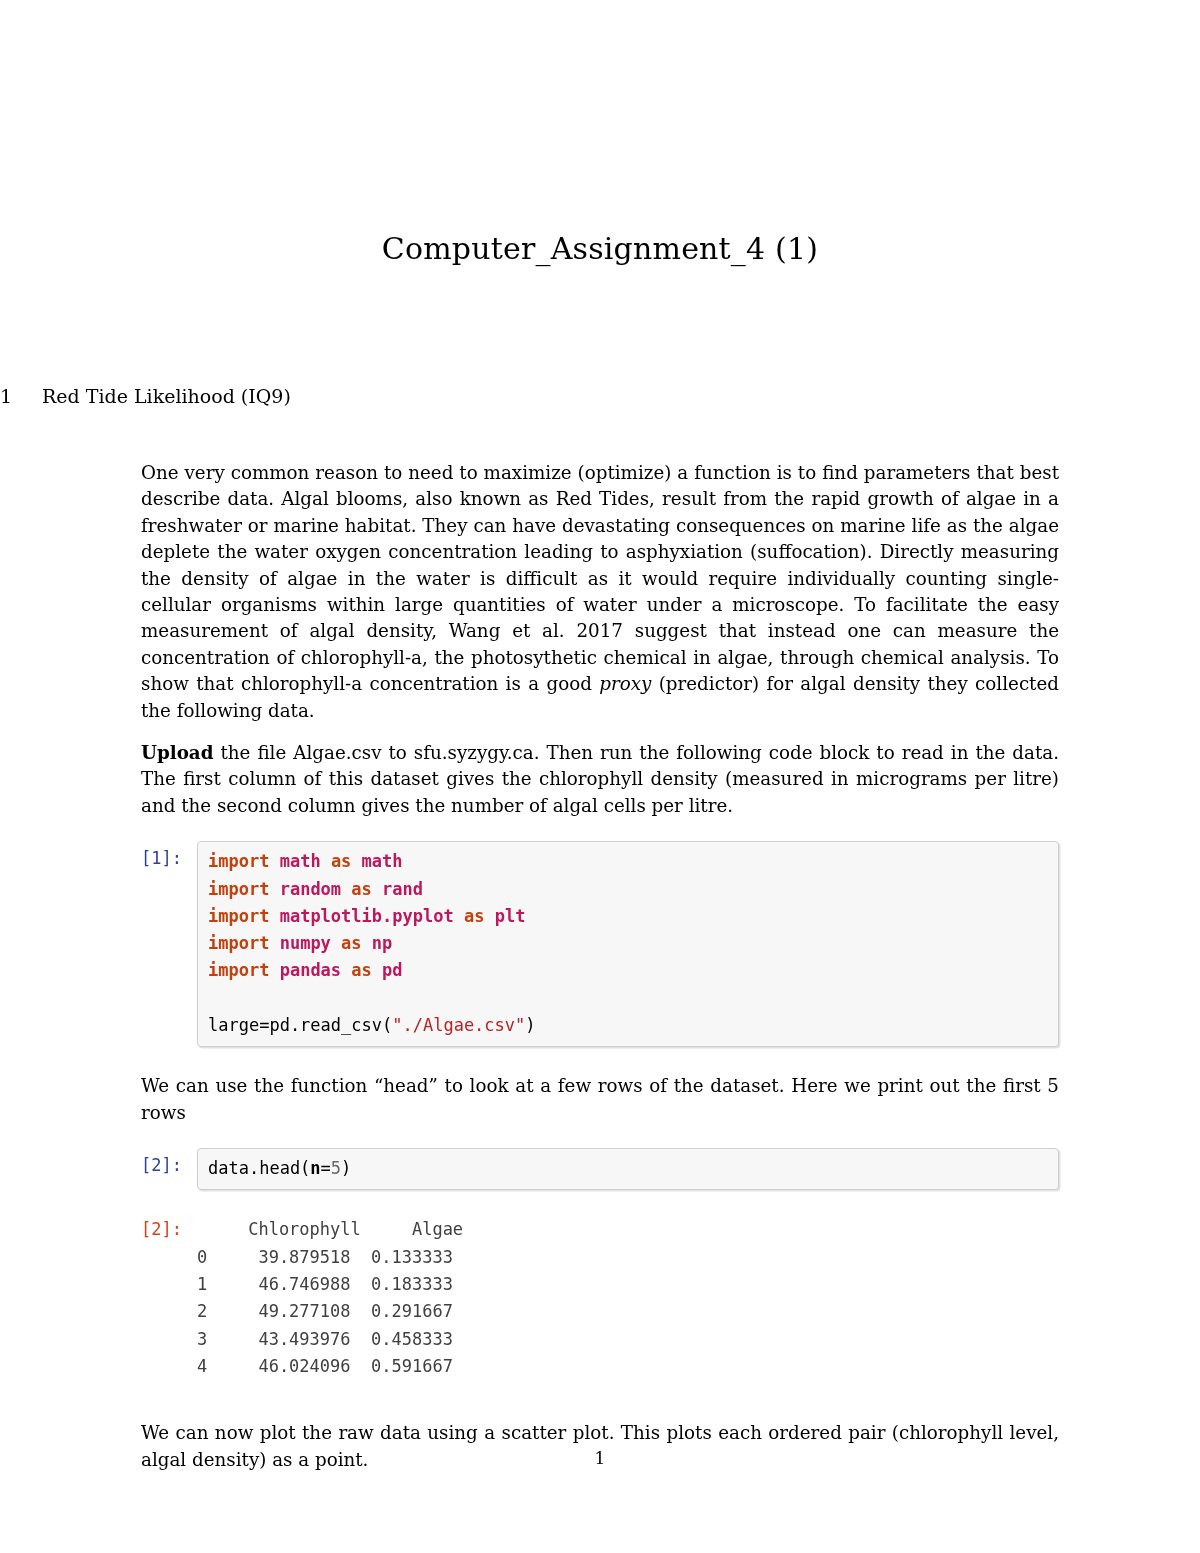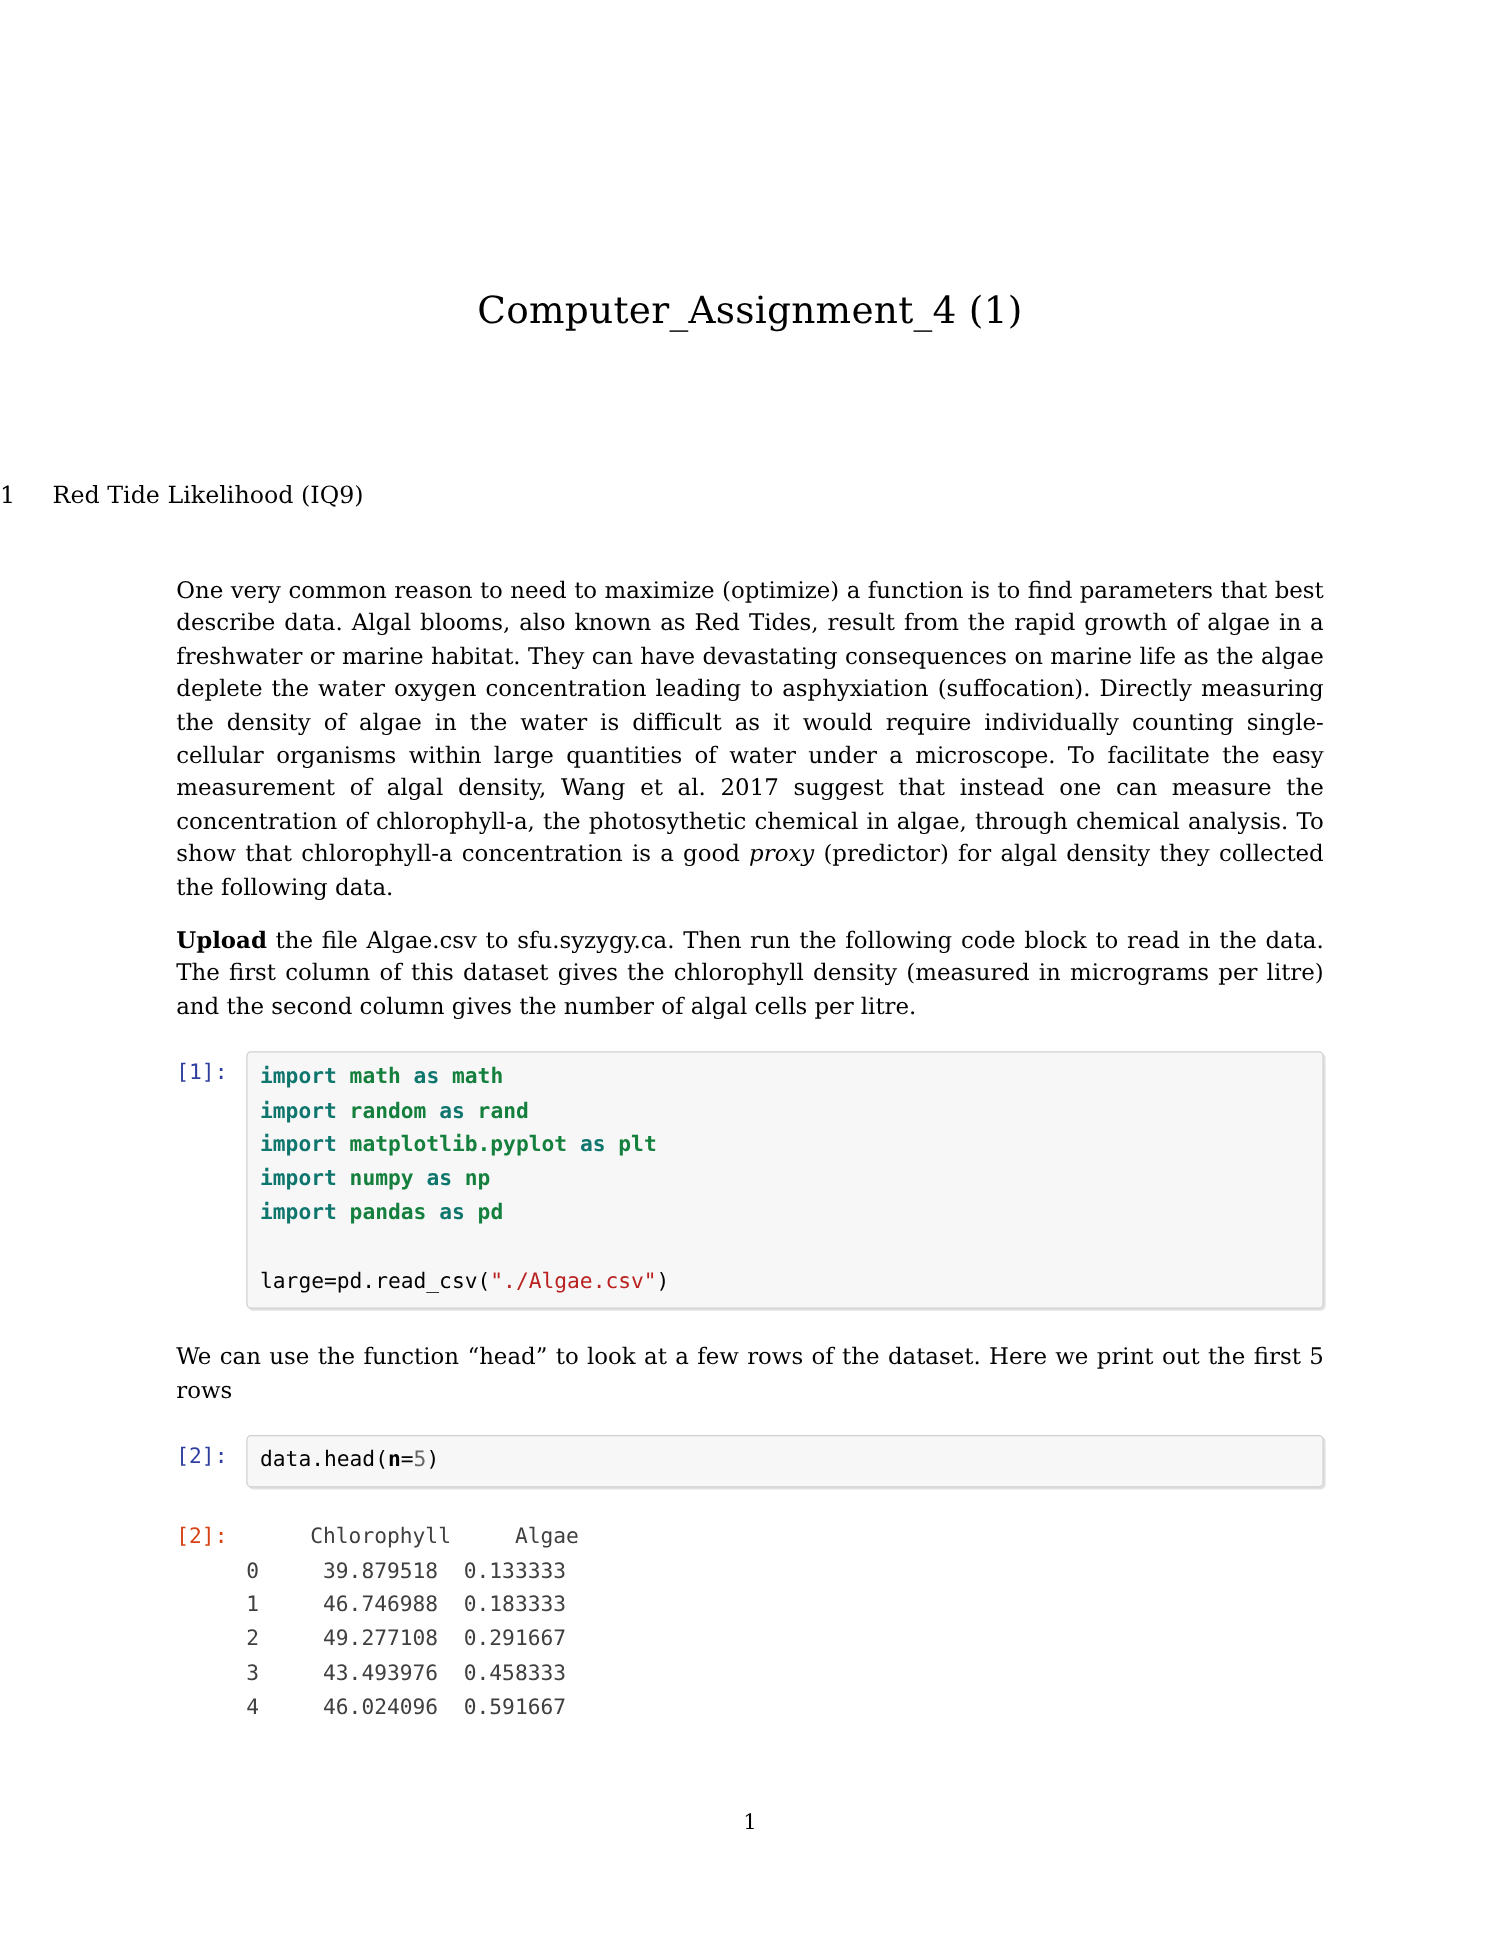--- a/index.html
+++ b/index.html
@@ -106,22 +106,22 @@
   }
   pre.code {
     font-family: "DejaVu Sans Mono", monospace;
     font-size: 17px;
     line-height: 27.3px;
     margin: 0;
     padding: 0;
     white-space: pre;
     color: #000000;
   }
-  .k  { color: #0f766e; font-weight: bold; }   
-  .nn { color: #15803d; font-weight: bold; }   
+  .k  { color: #c2410c; font-weight: bold; }   
+  .nn { color: #be185d; font-weight: bold; }   
   .s  { color: #ba2121; }                      
   .mi { color: #666666; }                      
   .nb2{ color: #000000; font-weight: bold; }   
 
   pre.output {
     font-family: "DejaVu Sans Mono", monospace;
     font-size: 17px;
     line-height: 27.3px;
     margin: 0;
     padding: 4px 0 0 0;
@@ -193,18 +193,19 @@
 0     39.879518  0.133333
 1     46.746988  0.183333
 2     49.277108  0.291667
 3     43.493976  0.458333
 4     46.024096  0.591667</pre>
       </div>
     </div>
 
     <div style="height:40px;"></div>
 
+    <p class="body">We can now plot the raw data using a scatter plot.  This plots each ordered pair (chlorophyll level, algal density) as a point.</p>
 
   </div>
 
   <div class="page-number">1</div>
 
 </div>
 
 </body></html>

